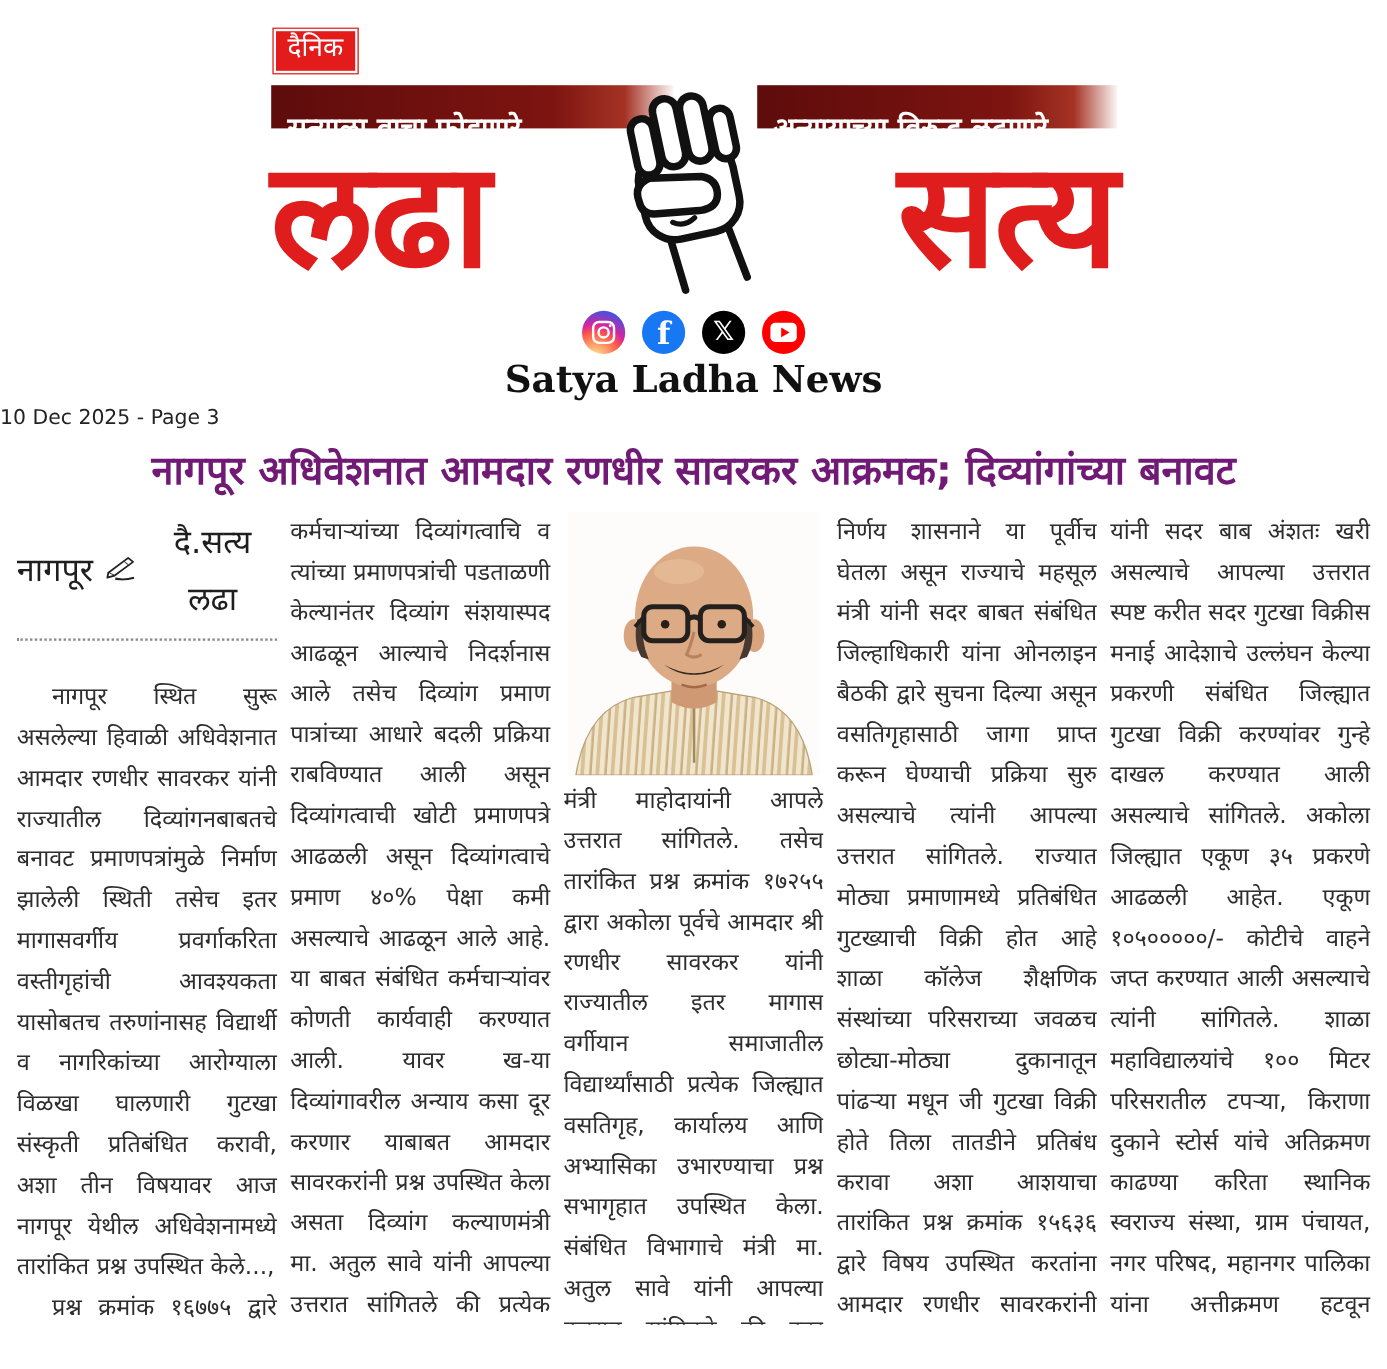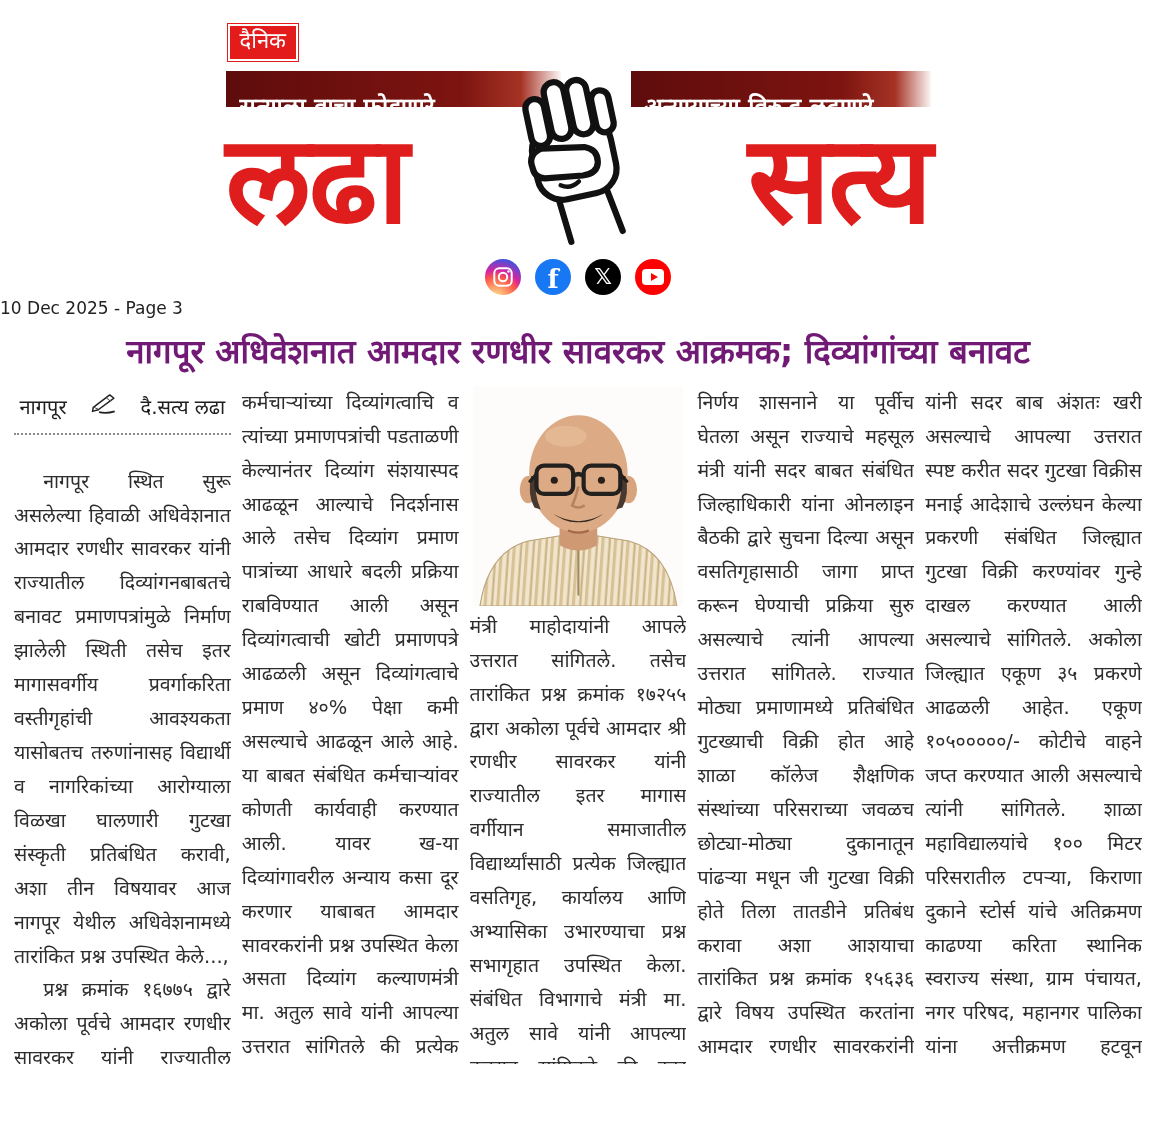--- a/index.html
+++ b/index.html
@@ -45,22 +45,22 @@
   .headline { text-align:center; font-weight:bold; color:#701a75; font-size:33px;
     line-height:1.45; margin-top:10px; letter-spacing:0; }
 
   
   .article-body { width:1128px; margin:10px auto 0; display:flex; gap:11px;
     height:678px; overflow:hidden; }
   .col { flex:1 1 0; font-size:19.5px; line-height:1.74; color:#2d2d2d;
     text-align:justify; overflow:hidden; }
   .col p { margin:0; text-indent:1.5em; }
   .col p.cont { text-indent:0; }
-  .byline { display:flex; align-items:center; justify-content:center; gap:23px;
-    font-size:20px; color:#1e1e1e; padding:4px 0 8px; text-align:center; }
+  .byline { display:flex; align-items:center; justify-content:center; gap:9px;
+    font-size:27px; color:#1e1e1e; padding:4px 0 8px; text-align:center; }
   .byline-sep { border-bottom:2px dotted #8a8a8a; margin-bottom:30px; }
   .photo { width:100%; height:220px; margin-bottom:4px; }
   .photo svg { width:100%; height:100%; display:block; }
 </style>
 </head>
 <body>
 
 <div class="page">
 
   <div class="mast">
@@ -112,20 +112,21 @@
     <div class="sicon xicon">
       <span class="x-g">𝕏</span>
     </div>
     <div class="sicon youtube">
       <div class="yt-rect">
           <div class="yt-tri"></div>
         </div>
     </div>
   </div>
 
+  <div class="site-name">Satya Ladha News</div>
   <div class="date-line">10 Dec 2025 - Page 3</div>
 
   <div class="headline">
     <div>नागपूर अधिवेशनात आमदार रणधीर सावरकर आक्रमक; दिव्यांगांच्या बनावट</div>
   </div>
 
   <div class="article-body">
 
     <div class="col">
       <div class="byline">

